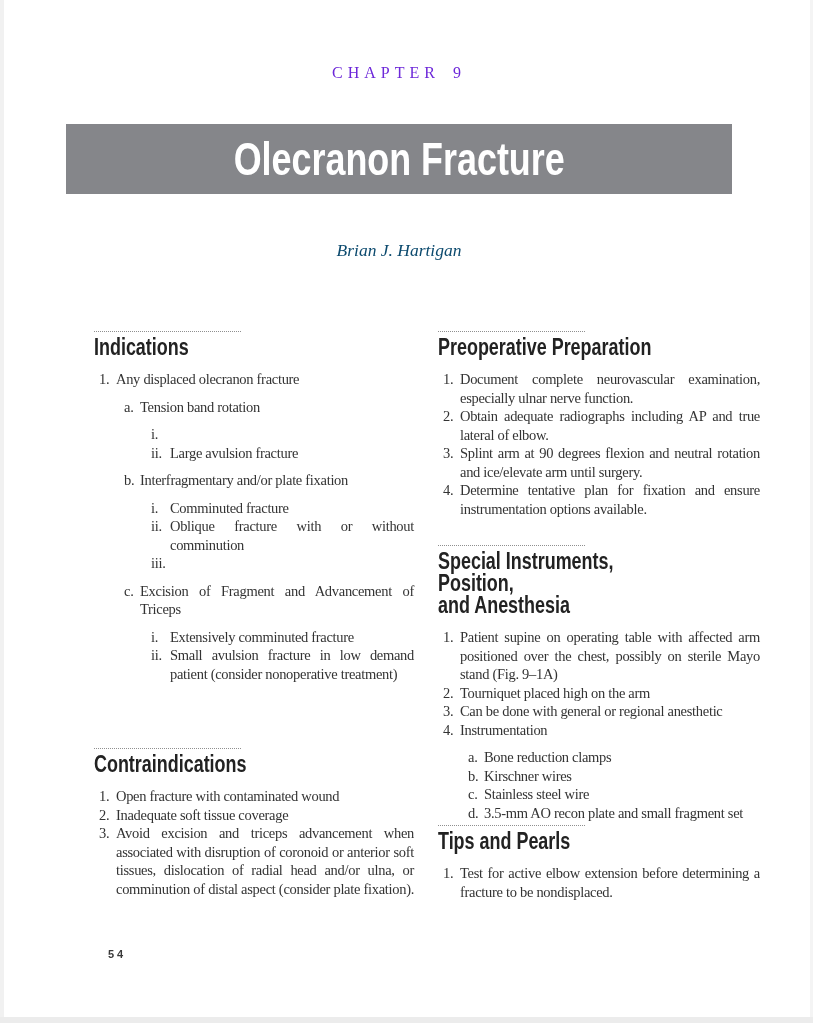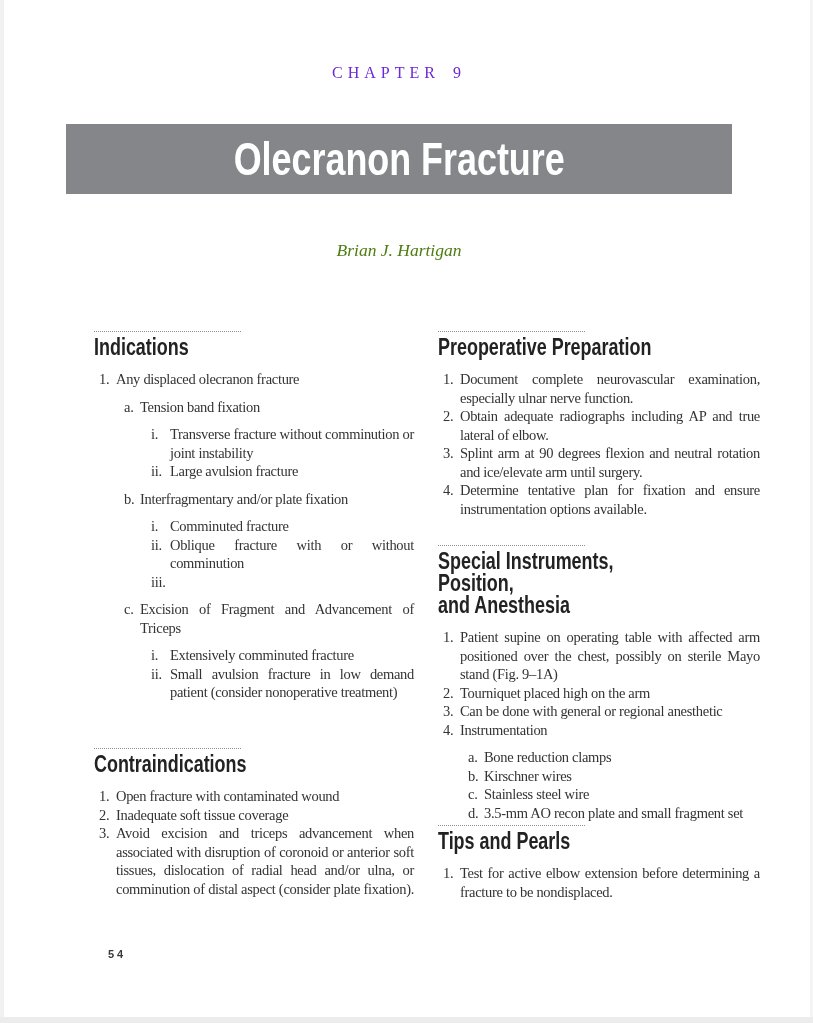--- a/index.html
+++ b/index.html
@@ -40,21 +40,21 @@
     white-space: nowrap;
     transform: scaleX(0.78);
     transform-origin: center center;
   }
   .author {
     position: absolute;
     left: 66px; top: 240px; width: 666px;
     text-align: center;
     font-style: italic;
     font-size: 17.5px;
-    color: #4d7c0f;
+    color: #0c4a6e;
   }
 
   .section { position: absolute; margin-left: 28px; }
   .sec-left  { left: 66px;  width: 320px; }
   .sec-right { left: 410px; width: 322px; }
   .rule {
     width: 147px; height: 0;
     border-top: 1px dotted #8f8f8f;
     margin: 5px 0 4px 0;
   }
@@ -111,25 +111,24 @@
   <div class="section sec-left" style="top:326px">
     <div class="rule"></div>
     <div class="heading">Indications</div>
     <div class="list">
       <div class="li l1">
           <span class="mk">1.</span>
           <span class="tx">Any displaced olecranon fracture</span>
         </div>
       <div class="li l2 gt">
           <span class="mk">a.</span>
-          <span class="tx">Tension band fixation</span>
+          <span class="tx">Tension band rotation</span>
         </div>
       <div class="li l3 gt">
           <span class="mk">i.</span>
-          <span class="tx">Transverse fracture without comminution or joint instability</span>
         </div>
       <div class="li l3">
           <span class="mk">ii.</span>
           <span class="tx">Large avulsion fracture</span>
         </div>
       <div class="li l2 gt">
           <span class="mk">b.</span>
           <span class="tx">Interfragmentary and/or plate fixation</span>
         </div>
       <div class="li l3 gt">

